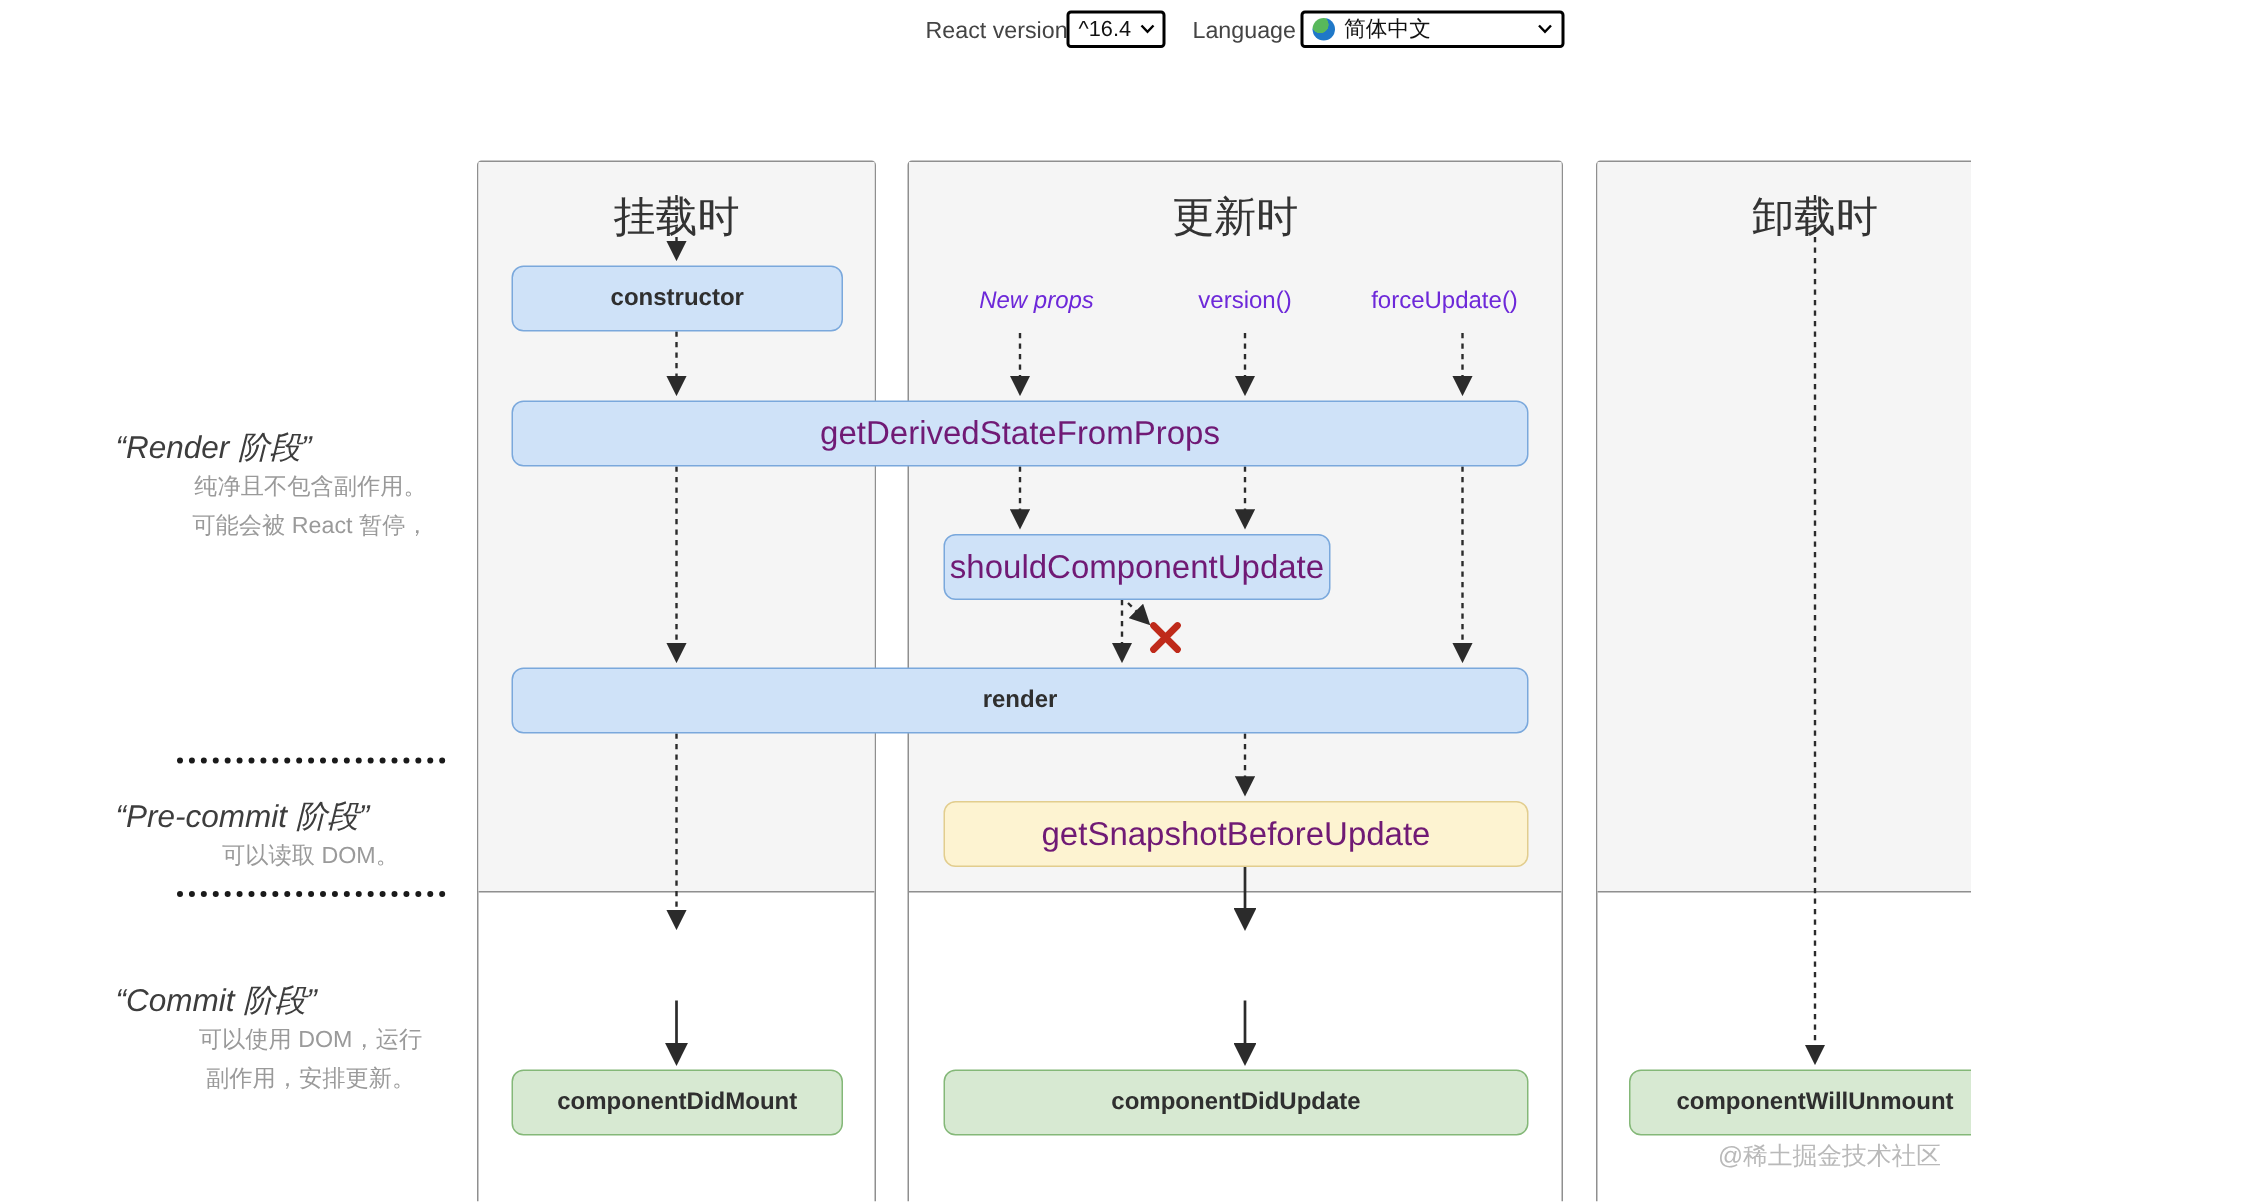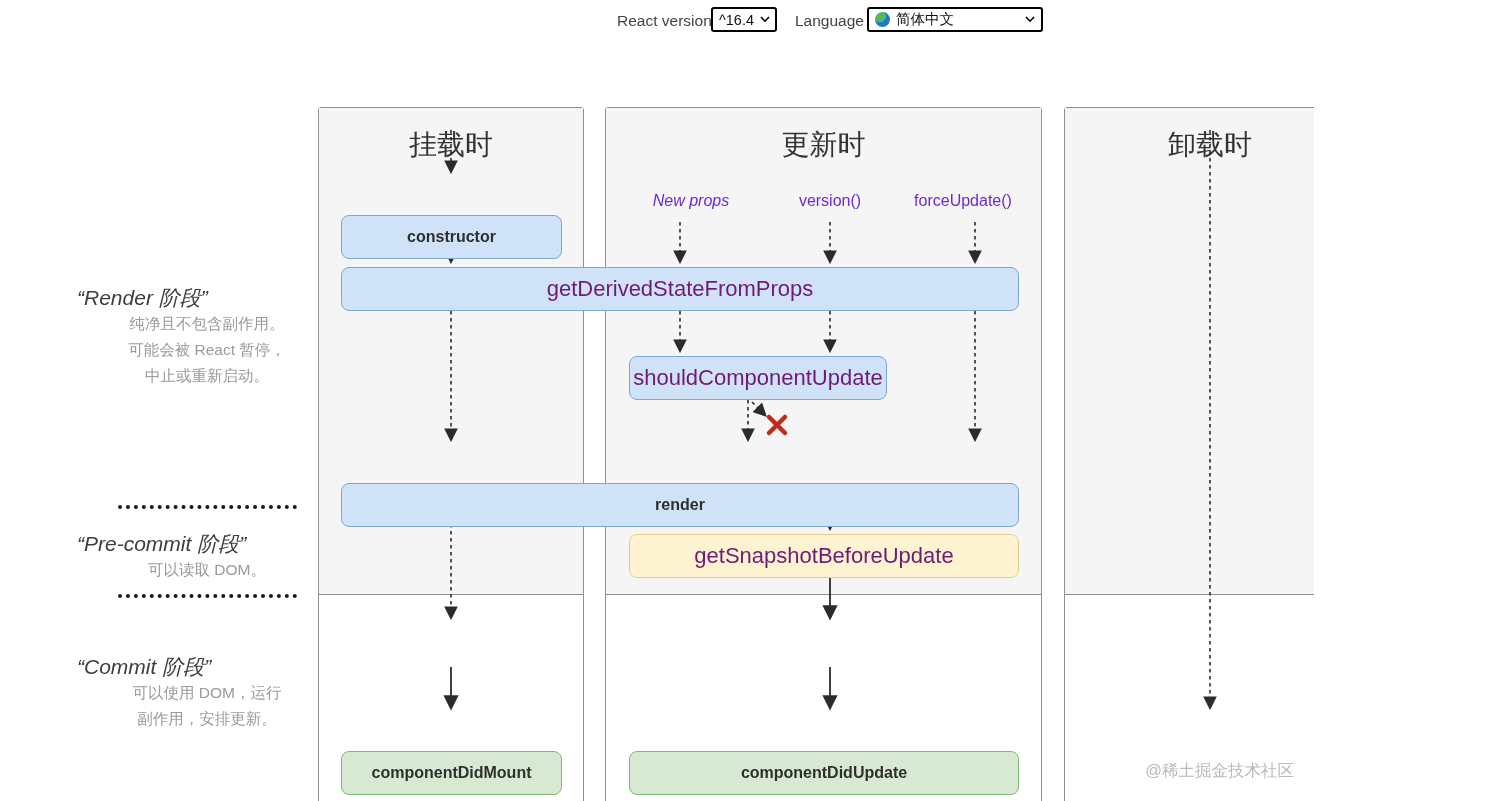--- a/index.html
+++ b/index.html
@@ -24,21 +24,21 @@
   .phase-title{position:absolute;width:260px;text-align:left;font-size:21px;color:#3d3d3d;font-weight:500;font-style:italic;}
   .phase-line{position:absolute;width:260px;text-align:center;font-size:15.5px;color:#9a9a9a;}
   .phase-divider{position:absolute;width:179px;border-top:4px dotted #1a1a1a;}
 
   
   .box{position:absolute;height:44px;border-radius:8px;box-sizing:border-box;display:flex;
     align-items:center;justify-content:center;font-size:16px;cursor:pointer;}
   .box.blue{background:#cfe2f8;border:1px solid #7aa8dc;}
   .box.yellow{background:#fdf3d1;border:1px solid #e2cd8e;}
   .box.green{background:#d7e9d2;border:1px solid #84b878;}
-  .box.bold{font-weight:bold;color:#2f2f2f;margin-top:38px;}
+  .box.bold{font-weight:bold;color:#2f2f2f;}
   .box.dim{color:#701a75;font-size:22px;}
   .box.italic{font-style:italic;}
 
   .trigger{position:absolute;transform:translateX(-50%);font-size:16px;color:#6d28d9;white-space:nowrap;}
   .trigger.italic{font-style:italic;}
 
   #arrows{position:absolute;left:0;top:0;pointer-events:none;}
 
   .watermark{position:absolute;right:20px;top:760px;font-size:16.5px;color:#b9b9b9;}
 </style>
@@ -63,21 +63,20 @@
     <span class="chev">
       <svg width="10" height="7" viewBox="0 0 10 7">
           <path d="M1 1 L5 5.2 L9 1" stroke="#000" stroke-width="1.6" fill="none"></path>
         </svg>
     </span>
   </div>
 
   <div class="phase-title" style="left:77px;top:284px">“Render 阶段”</div>
   <div class="phase-line" style="left:77px;top:314px">纯净且不包含副作用。</div>
   <div class="phase-line" style="left:77px;top:340px">可能会被 React 暂停，</div>
-  <div class="phase-line" style="left:77px;top:366px">中止或重新启动。</div>
 
   <div class="phase-divider" style="left:118px;top:505px"></div>
   <div class="phase-title" style="left:77px;top:530px">“Pre-commit 阶段”</div>
   <div class="phase-line" style="left:77px;top:560px">可以读取 DOM。</div>
   <div class="phase-divider" style="left:118px;top:594px"></div>
 
   <div class="phase-title" style="left:77px;top:653px">“Commit 阶段”</div>
   <div class="phase-line" style="left:77px;top:683px">可以使用 DOM，运行</div>
   <div class="phase-line" style="left:77px;top:709px">副作用，安排更新。</div>
 
@@ -127,16 +126,17 @@
   <div class="trigger" style="left:830px;top:192px">version()</div>
   <div class="trigger" style="left:963px;top:192px">forceUpdate()</div>
 
   <div class="box blue bold" style="left:341px;top:177px;width:221px">constructor</div>
   <div class="box blue dim" style="left:341px;top:267px;width:678px">getDerivedStateFromProps</div>
   <div class="box blue dim" style="left:629px;top:356px;width:258px">shouldComponentUpdate</div>
   <div class="box blue bold" style="left:341px;top:445px;width:678px">render</div>
   <div class="box yellow dim" style="left:629px;top:534px;width:390px">getSnapshotBeforeUpdate</div>
   <div class="box green bold" style="left:341px;top:713px;width:221px">componentDidMount</div>
   <div class="box green bold" style="left:629px;top:713px;width:390px">componentDidUpdate</div>
+  <div class="box green bold" style="left:1086px;top:713px;width:248px">componentWillUnmount</div>
 
   <div class="watermark">@稀土掘金技术社区</div>
 
 </div>
 
 </body></html>

